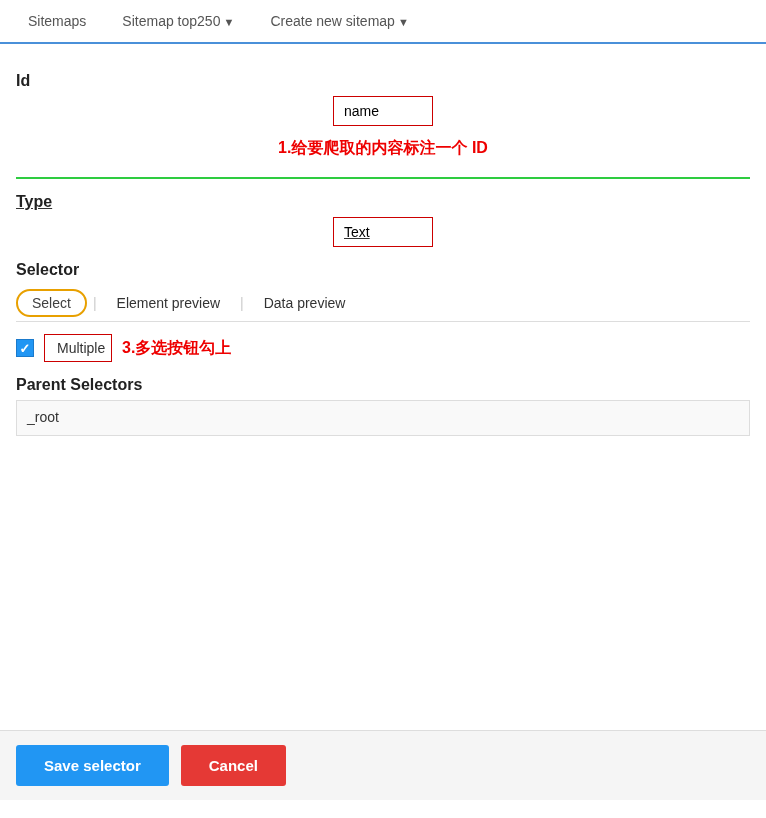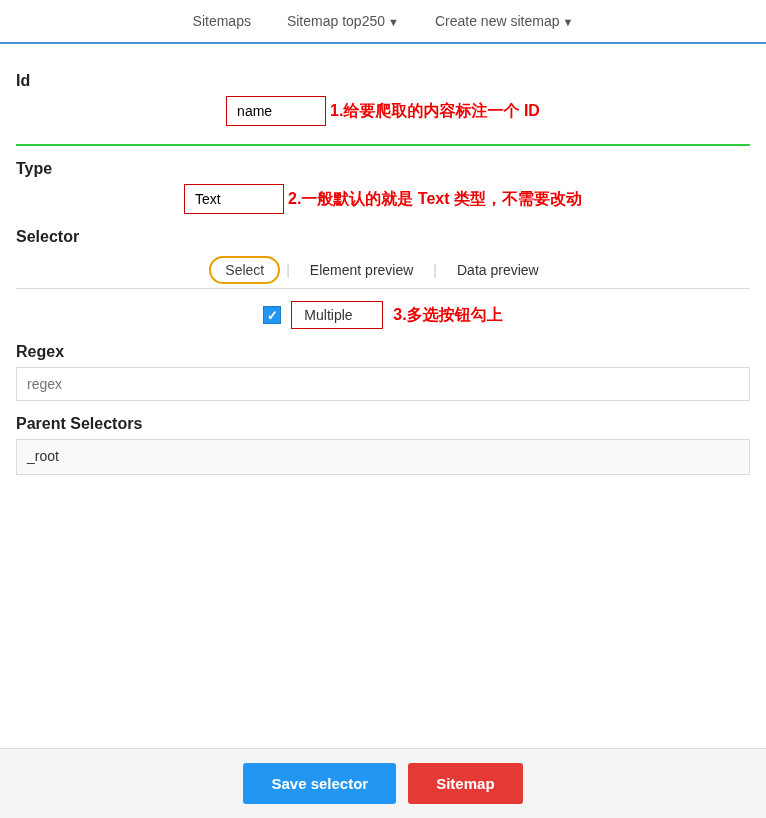--- a/index.html
+++ b/index.html
@@ -1,15 +1,15 @@
 <!DOCTYPE html>
 <html><head>
   <meta charset="utf-8">
   <style>
-    * { box-sizing: border-box; margin: 0; padding: 0; justify-content: center; }
+    * { box-sizing: border-box; margin: 0; padding: 0; }
     body {
       font-family: -apple-system, BlinkMacSystemFont, "Segoe UI", Arial, sans-serif;
       font-size: 14px;
       background: #fff;
       width: 766px;
       min-height: 818px;
       color: #333;
     }
 
     
@@ -45,21 +45,22 @@
       color: #222;
       margin-bottom: 6px;
       margin-top: 14px;
     }
 
     
     .field-row {
       display: flex;
       align-items: center;
       margin-bottom: 8px;
-      gap: 4px;
+      gap: 12px;
+      flex-direction: column;
     }
 
     .input-box {
       border: 1px solid #c00;
       padding: 6px 10px;
       font-size: 14px;
       width: 100px;
       outline: none;
       background: #fff;
     }
@@ -126,21 +127,21 @@
       content: "✓";
       color: #fff;
       font-size: 13px;
       font-weight: bold;
     }
     .multiple-box {
       border: 1px solid #c00;
       padding: 5px 12px;
       font-size: 14px;
       background: #fff;
-      width: 92px;
+      width: 68px;
     }
 
     
     .regex-input {
       width: 100%;
       border: 1px solid #ddd;
       padding: 8px 10px;
       font-size: 14px;
       color: #999;
       outline: none;
@@ -154,21 +155,21 @@
       padding: 8px 10px;
       font-size: 14px;
       background: #f9f9f9;
       color: #333;
       min-height: 36px;
     }
 
     
     .bottom-bar {
       position: fixed;
-      bottom: 0;
+      bottom: 18px;
       left: 0;
       width: 766px;
       background: #f5f5f5;
       border-top: 1px solid #ddd;
       padding: 14px 16px;
       display: flex;
       gap: 12px;
     }
     .btn-save {
       background: #2196f3;
@@ -205,56 +206,49 @@
 <div class="main-content">
 
   <div class="id-section">
     <div class="section-label">Id</div>
     <div class="field-row">
       <input class="input-box" type="text" value="name" style="">
       <span class="annotation-text">1.给要爬取的内容标注一个 ID</span>
     </div>
   </div>
 
-  <div style="margin-top:14px; margin-bottom:4px;">
+  <div style="margin-top:14px; margin-bottom:4px;text-decoration:underline;">
     <div class="section-label">Type</div>
     <div class="field-row">
       <input class="input-box" type="text" value="Text" style="">
-      <span class="annotation-text">2.一般默认的就是 Text 类型，不需要改动</span>
     </div>
   </div>
 
   <div style="margin-top:10px;">
     <div class="section-label">Selector</div>
     <div class="selector-tabs">
       <button class="selector-tab active-select">Select</button>
       <span class="selector-tab-divider">|</span>
       <button class="selector-tab">Element preview</button>
       <span class="selector-tab-divider">|</span>
       <button class="selector-tab">Data preview</button>
     </div>
 
     <div class="multiple-row">
       <div class="checkbox-blue"></div>
       <div class="multiple-box">Multiple</div>
       <span class="annotation-text">3.多选按钮勾上</span>
     </div>
   </div>
 
-  <div style="margin-top:10px;">
-    <div class="section-label">Regex</div>
-    <div style="margin-top:6px;">
-      <input class="regex-input" type="text" placeholder="regex" style="">
-    </div>
-  </div>
 
   <div style="margin-top:2px;">
     <div class="section-label">Parent Selectors</div>
     <div class="parent-selector-box" style="margin-top:6px;">_root</div>
   </div>
 
   <div class="spacer"></div>
 </div>
 
 <div class="bottom-bar">
   <button class="btn-save">Save selector</button>
-  <button class="btn-cancel">Sitemap</button>
+  <button class="btn-cancel">Cancel</button>
 </div>
 
 </body></html>

